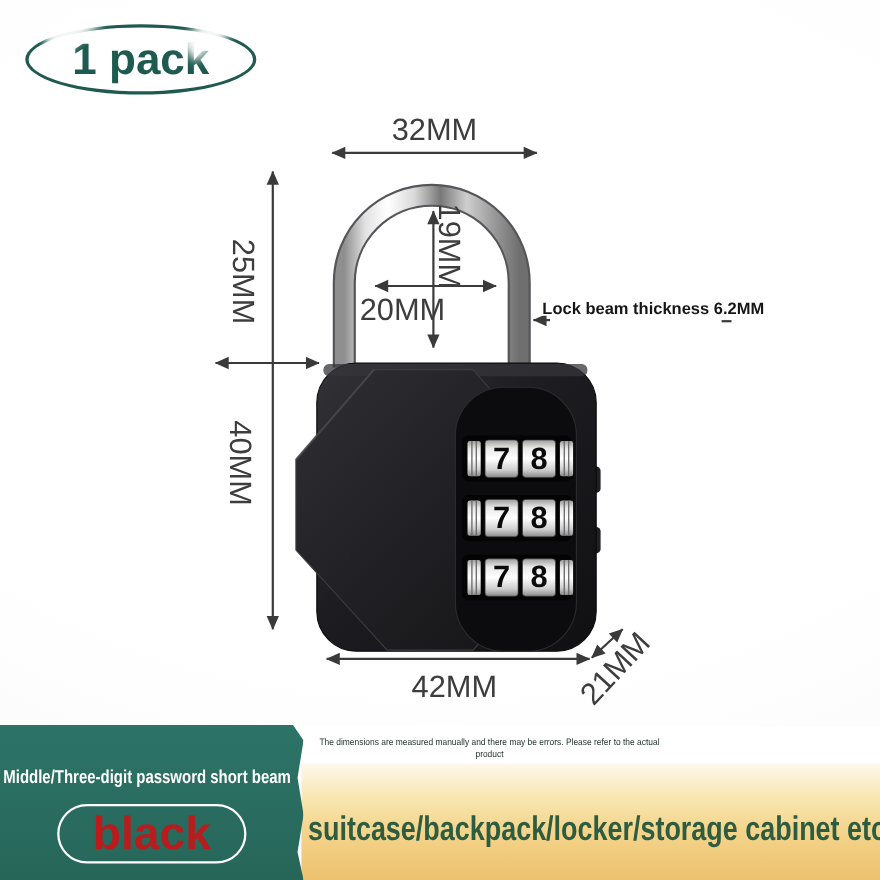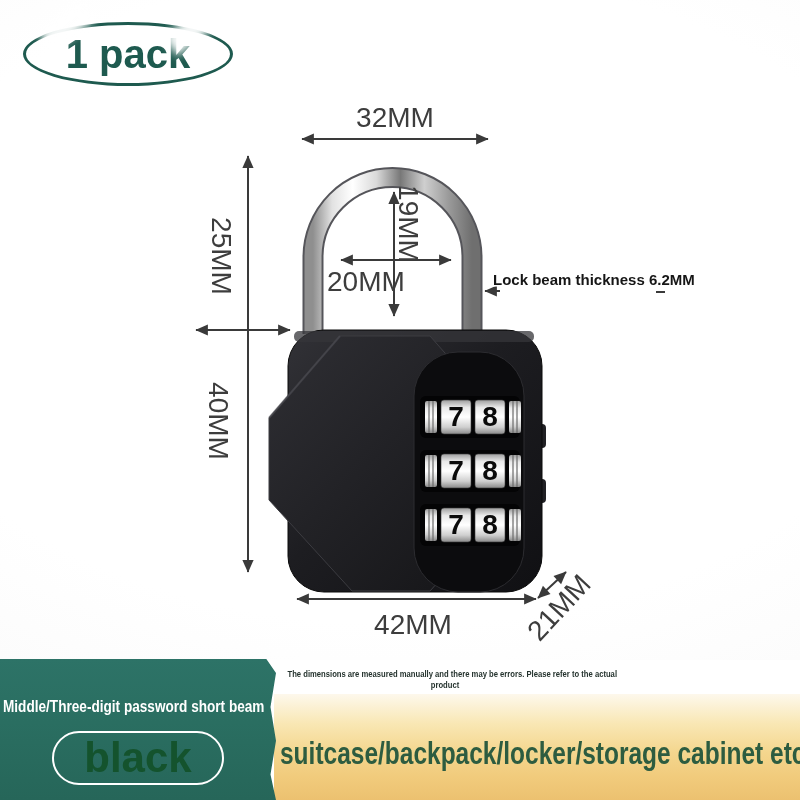--- a/index.html
+++ b/index.html
@@ -38,25 +38,25 @@
   }
   .footer-title {
     position:absolute; left:3px; top:697px; z-index:3;
     color:#ffffff; font-size:17px; font-weight:bold; white-space:nowrap;
     transform:scaleX(.80); transform-origin:left center;
   }
   .black-oval {
     position:absolute; left:52px; top:731px; width:172px; height:54px; z-index:3;
     border:2px solid #ffffff; border-radius:28px;
     display:flex; align-items:center; justify-content:center;
-    color:#14532d; font-size:42px; font-weight:bold;
+    color:#b91c1c; font-size:42px; font-weight:bold;
   }
   .disclaimer {
     position:absolute; left:270px; top:669px; width:350px; z-index:2;
-    text-align:center; color:#25332e; font-size:8.5px; font-weight:bold;
+    text-align:center; color:#25332e; font-size:8.5px; font-weight:normal;
     line-height:11px;
   }
   .disclaimer .line { white-space:nowrap; transform:scaleX(.9); transform-origin:center; }
   .gold-band {
     position:absolute; left:274px; top:694px; width:526px; height:106px; z-index:1;
     background:linear-gradient(180deg,#fdf8ec 0%, #f9e7b4 28%, #f4d68e 55%, #f1cb7c 78%, #ecc170 100%);
   }
   .applications {
     position:absolute; left:280px; top:736px; z-index:2;
     color:#2d5c40; font-size:31px; font-weight:bold; white-space:nowrap;

